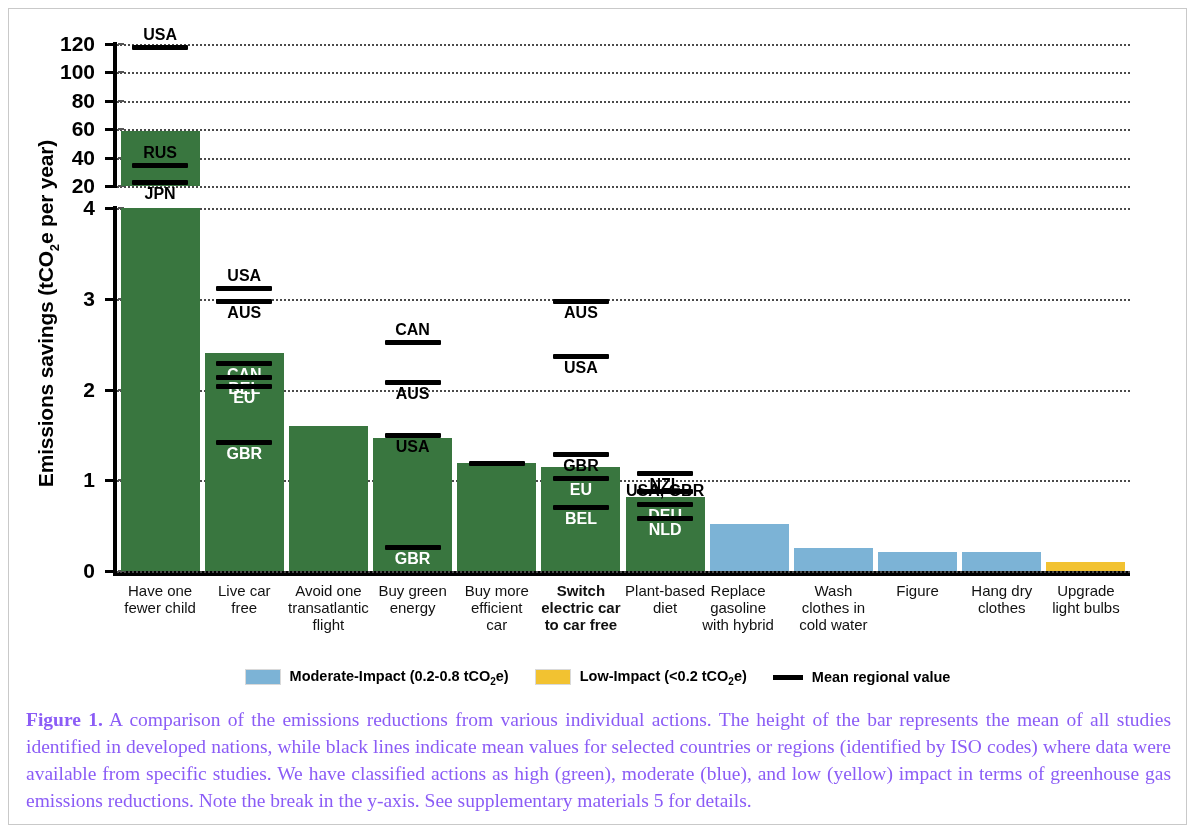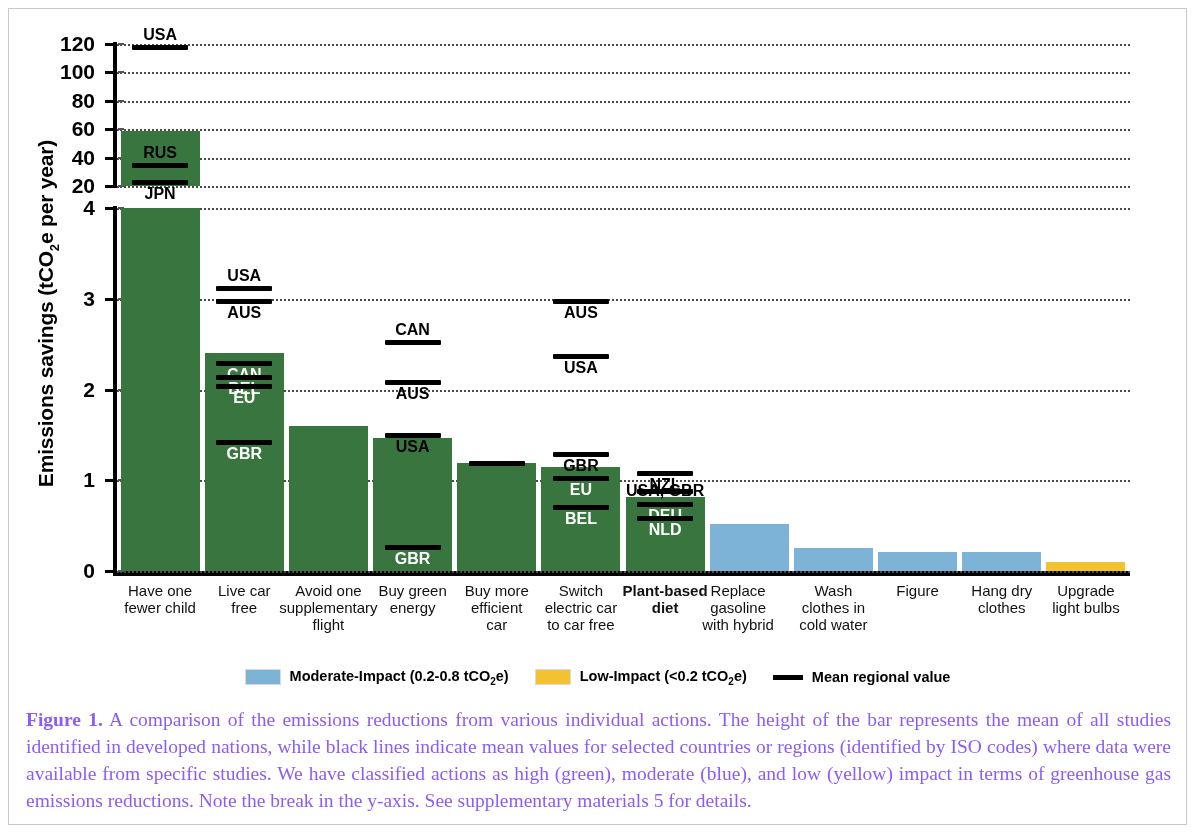--- a/index.html
+++ b/index.html
@@ -228,38 +228,38 @@
         <div class="xtick" style="left: 110px; width: 100.167px;">
           <div>Have one</div>
           <div>fewer child</div>
         </div>
         <div class="xtick" style="left: 194.167px; width: 100.167px;">
           <div>Live car</div>
           <div>free</div>
         </div>
         <div class="xtick" style="left: 278.333px; width: 100.167px;">
           <div>Avoid one</div>
-          <div>supplementary</div>
+          <div>transatlantic</div>
           <div>flight</div>
         </div>
         <div class="xtick" style="left: 362.5px; width: 100.167px;">
           <div>Buy green</div>
           <div>energy</div>
         </div>
         <div class="xtick" style="left: 446.667px; width: 100.167px;">
           <div>Buy more</div>
           <div>efficient</div>
           <div>car</div>
         </div>
-        <div class="xtick" style="left: 530.833px; width: 100.167px;">
+        <div class="xtick" style="left: 530.833px; width: 100.167px; font-weight: bold;">
           <div>Switch</div>
           <div>electric car</div>
           <div>to car free</div>
         </div>
-        <div class="xtick" style="left: 615px; width: 100.167px; font-weight: bold;">
+        <div class="xtick" style="left: 615px; width: 100.167px;">
           <div>Plant-based</div>
           <div>diet</div>
         </div>
         <div class="xtick" style="left: 688px; width: 100.167px;">
           <div>Replace</div>
           <div>gasoline</div>
           <div>with hybrid</div>
         </div>
         <div class="xtick" style="left: 783.333px; width: 100.167px;">
           <div>Wash</div>

